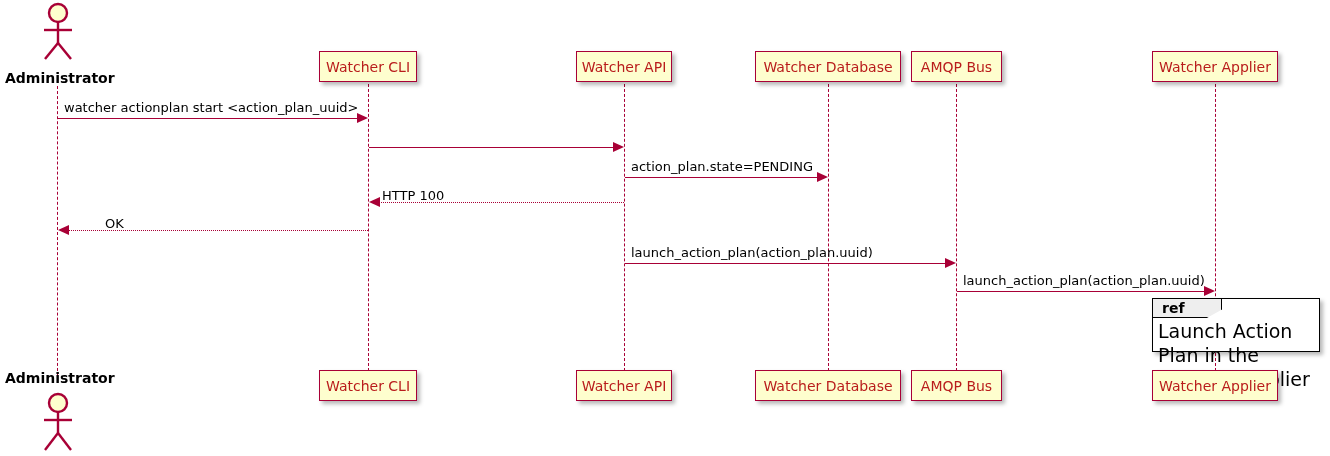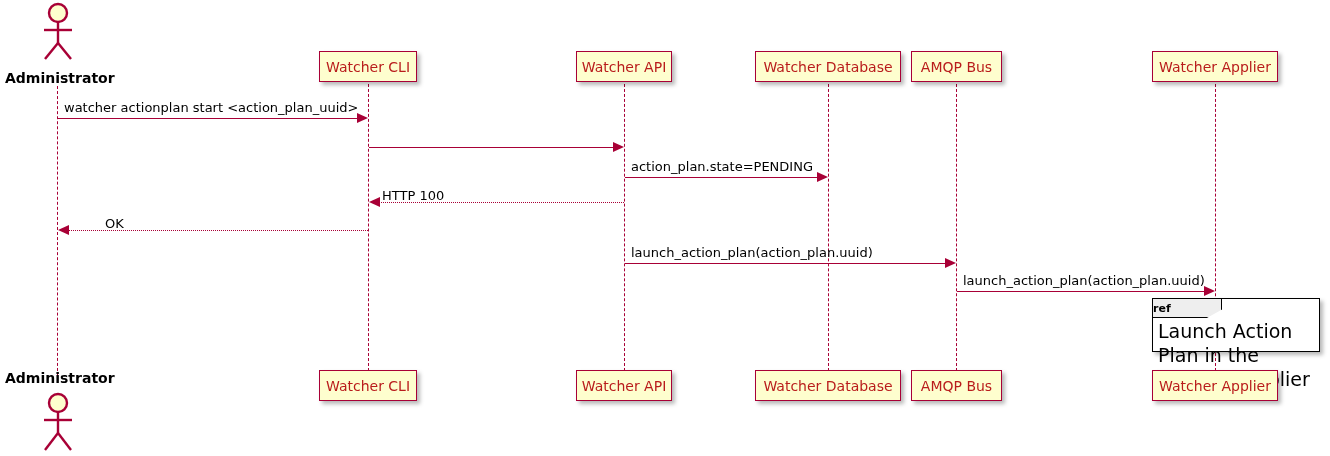--- a/index.html
+++ b/index.html
@@ -86,24 +86,25 @@
   }
   .ref-tab {
     position: absolute;
     left: 0;
     top: 0;
     box-sizing: border-box;
     background: #EEEEEE;
     border-right: 1.5px solid #000000;
     border-bottom: 1.5px solid #000000;
     font-weight: bold;
-    font-size: 11px;
+    font-size: 14px;
     color: #000000;
     display: flex;
     align-items: center;
+    padding-left: 9px;
     clip-path: polygon(0 0, 100% 0, 100% 55%, 78% 100%, 0 100%);
   }
   .ref-body {
     position: absolute;
     font-size: 19px;
     color: #000000;
     line-height: 1.25;
     white-space: pre-line;
   }
   .actor-fig {

